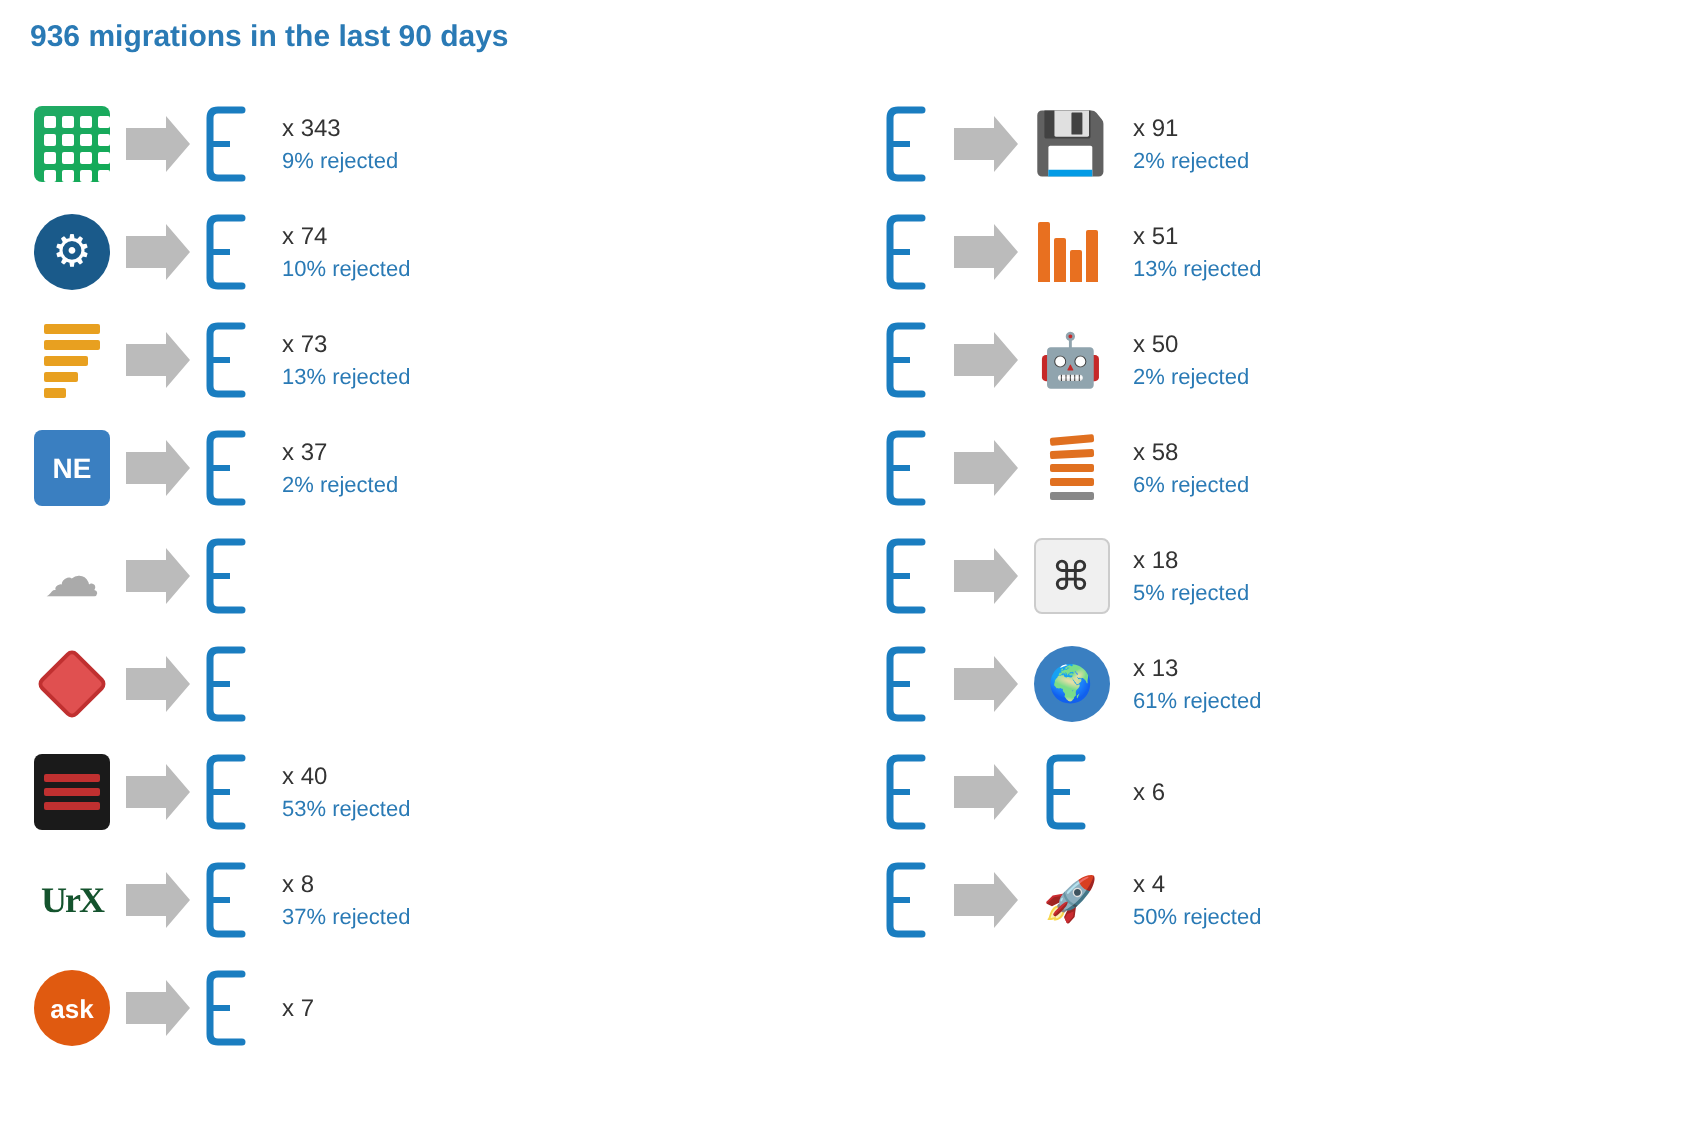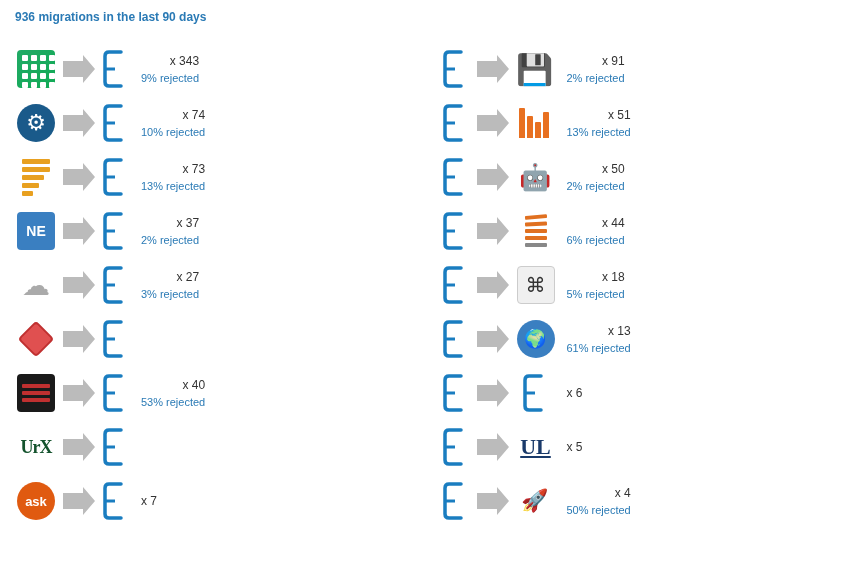--- a/index.html
+++ b/index.html
@@ -5,32 +5,31 @@
     * { box-sizing: border-box; margin: 0; padding: 0; }
     body {
       font-family: Arial, sans-serif;
       font-size: 12px;
       background: #fff;
       color: #333;
       padding: 10px 15px;
       width: 851px;
     }
     .header {
-      font-size: 12px;
+      font-size: 15px;
       color: #555;
       margin-bottom: 20px;
     }
     .header span {
       font-weight: bold;
       color: #2a7ab5;
     }
     .two-col {
       display: flex;
       gap: 30px;
-      text-align: right;
     }
     .col {
       flex: 1;
       display: flex;
       flex-direction: column;
       gap: 4px;
     }
     .migration-row {
       display: flex;
       align-items: center;
@@ -199,24 +198,20 @@
           <svg viewBox="0 0 32 28" xmlns="http://www.w3.org/2000/svg" width="32" height="28">
             <polygon points="0,6 20,6 20,0 32,14 20,28 20,22 0,22" fill="#bbb"></polygon>
           </svg>
         </div>
         <div class="bracket-icon">
           <svg width="30" height="38" viewBox="0 0 30 38" xmlns="http://www.w3.org/2000/svg">
             <path d="M20,2 L8,2 Q4,2 4,6 L4,32 Q4,36 8,36 L20,36" stroke="#1a7dc0" stroke-width="3.5" fill="none" stroke-linecap="round"></path>
             <line x1="4" y1="19" x2="14" y2="19" stroke="#1a7dc0" stroke-width="3"></line>
           </svg>
         </div>
-        <div class="stats">
-          <div class="count">x 27</div>
-          <div class="rejected">3% rejected</div>
-        </div>
       </div>
       <div class="migration-row">
         <div class="icon-box">
           <div style="width:38px;height:38px;display:flex;align-items:center;justify-content:center;">
             <div style="width:26px;height:26px;background:#e05050;transform:rotate(45deg);border-radius:4px;border:2px solid #c03030;"></div>
           </div>
         </div>
         <div class="arrow">
           <svg viewBox="0 0 32 28" xmlns="http://www.w3.org/2000/svg" width="32" height="28">
             <polygon points="0,6 20,6 20,0 32,14 20,28 20,22 0,22" fill="#bbb"></polygon>
@@ -260,20 +255,24 @@
         <div class="arrow">
           <svg viewBox="0 0 32 28" xmlns="http://www.w3.org/2000/svg" width="32" height="28">
             <polygon points="0,6 20,6 20,0 32,14 20,28 20,22 0,22" fill="#bbb"></polygon>
           </svg>
         </div>
         <div class="bracket-icon">
           <svg width="30" height="38" viewBox="0 0 30 38" xmlns="http://www.w3.org/2000/svg">
             <path d="M20,2 L8,2 Q4,2 4,6 L4,32 Q4,36 8,36 L20,36" stroke="#1a7dc0" stroke-width="3.5" fill="none" stroke-linecap="round"></path>
             <line x1="4" y1="19" x2="14" y2="19" stroke="#1a7dc0" stroke-width="3"></line>
           </svg>
+        </div>
+        <div class="stats">
+          <div class="count">x 8</div>
+          <div class="rejected">37% rejected</div>
         </div>
       </div>
       <div class="migration-row">
         <div class="icon-box">
           <div style="background:#e05a10;border-radius:50%;width:38px;height:38px;display:flex;align-items:center;justify-content:center;color:#fff;font-size:13px;font-weight:bold;">ask</div>
         </div>
         <div class="arrow">
           <svg viewBox="0 0 32 28" xmlns="http://www.w3.org/2000/svg" width="32" height="28">
             <polygon points="0,6 20,6 20,0 32,14 20,28 20,22 0,22" fill="#bbb"></polygon>
           </svg>
@@ -372,21 +371,21 @@
         <div class="icon-box">
           <div style="display:flex;flex-direction:column;gap:3px;width:26px;padding:2px;">
         <div style="height:4px;background:#e07020;border-radius:1px;transform:rotate(-5deg);"></div>
         <div style="height:4px;background:#e07020;border-radius:1px;transform:rotate(-3deg);"></div>
         <div style="height:4px;background:#e07020;border-radius:1px;"></div>
         <div style="height:4px;background:#e07020;border-radius:1px;"></div>
         <div style="height:4px;background:#888;border-radius:1px;"></div>
       </div>
         </div>
         <div class="stats">
-          <div class="count">x 44</div>
+          <div class="count">x 58</div>
           <div class="rejected">6% rejected</div>
         </div>
       </div>
       <div class="migration-row">
         <div class="bracket-icon">
           <svg width="30" height="38" viewBox="0 0 30 38" xmlns="http://www.w3.org/2000/svg">
             <path d="M20,2 L8,2 Q4,2 4,6 L4,32 Q4,36 8,36 L20,36" stroke="#1a7dc0" stroke-width="3.5" fill="none" stroke-linecap="round"></path>
             <line x1="4" y1="19" x2="14" y2="19" stroke="#1a7dc0" stroke-width="3"></line>
           </svg>
         </div>
@@ -451,39 +450,20 @@
             <path d="M20,2 L8,2 Q4,2 4,6 L4,32 Q4,36 8,36 L20,36" stroke="#1a7dc0" stroke-width="3.5" fill="none" stroke-linecap="round"></path>
             <line x1="4" y1="19" x2="14" y2="19" stroke="#1a7dc0" stroke-width="3"></line>
           </svg>
         </div>
         <div class="arrow">
           <svg viewBox="0 0 32 28" xmlns="http://www.w3.org/2000/svg" width="32" height="28">
             <polygon points="0,6 20,6 20,0 32,14 20,28 20,22 0,22" fill="#bbb"></polygon>
           </svg>
         </div>
         <div class="icon-box">
-          <div style="font-family:serif;font-size:22px;font-weight:bold;color:#1a3a6a;text-decoration:underline;width:38px;height:38px;display:flex;align-items:center;justify-content:center;">UL</div>
-        </div>
-        <div class="stats">
-          <div class="count">x 5</div>
-        </div>
-      </div>
-      <div class="migration-row">
-        <div class="bracket-icon">
-          <svg width="30" height="38" viewBox="0 0 30 38" xmlns="http://www.w3.org/2000/svg">
-            <path d="M20,2 L8,2 Q4,2 4,6 L4,32 Q4,36 8,36 L20,36" stroke="#1a7dc0" stroke-width="3.5" fill="none" stroke-linecap="round"></path>
-            <line x1="4" y1="19" x2="14" y2="19" stroke="#1a7dc0" stroke-width="3"></line>
-          </svg>
-        </div>
-        <div class="arrow">
-          <svg viewBox="0 0 32 28" xmlns="http://www.w3.org/2000/svg" width="32" height="28">
-            <polygon points="0,6 20,6 20,0 32,14 20,28 20,22 0,22" fill="#bbb"></polygon>
-          </svg>
-        </div>
-        <div class="icon-box">
           <div style="font-size:22px;width:38px;height:38px;display:flex;align-items:center;justify-content:center;">🚀</div>
         </div>
         <div class="stats">
           <div class="count">x 4</div>
           <div class="rejected">50% rejected</div>
         </div>
       </div>
     </div>
 </div>
 

